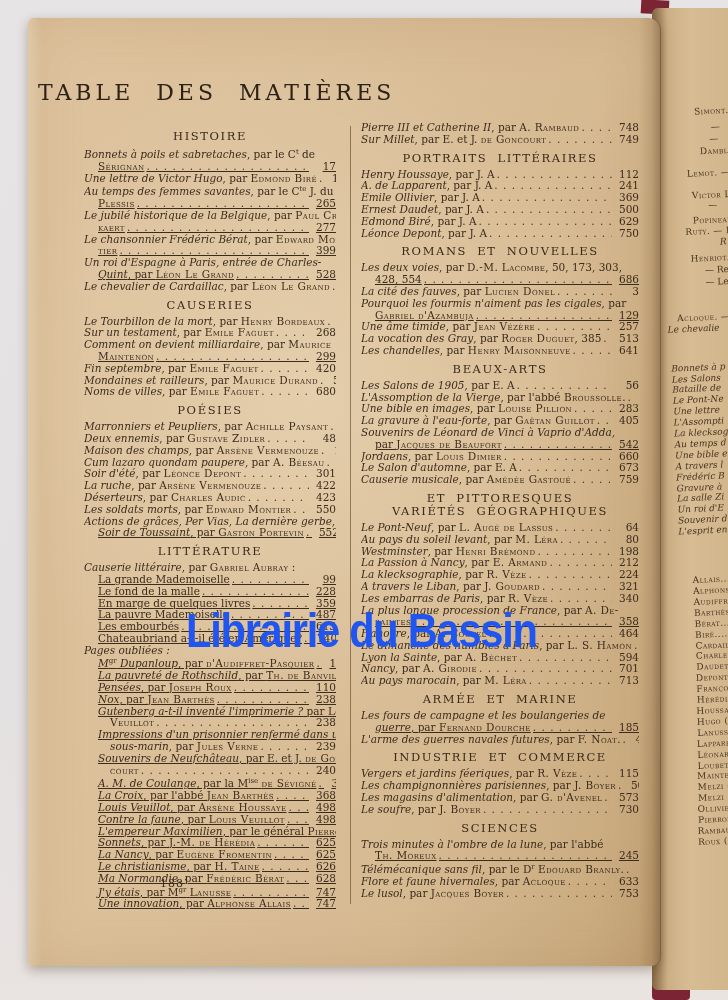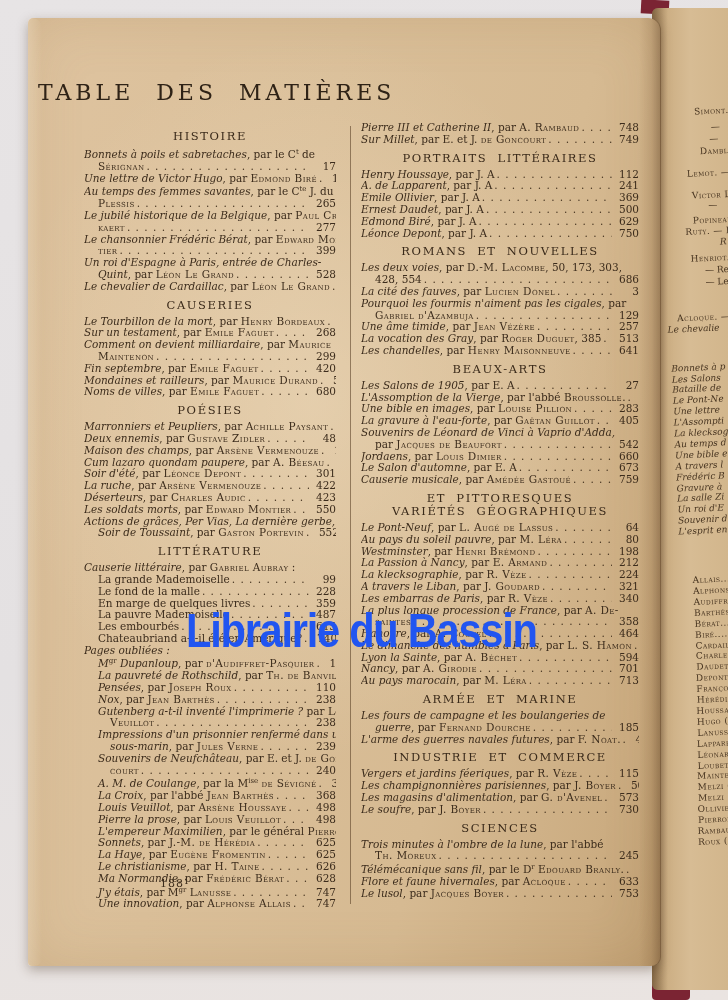--- a/index.html
+++ b/index.html
@@ -37,21 +37,21 @@
     text-align:left;font-size:22px;color:#2e2216;letter-spacing:4px;word-spacing:11px;}
 
   .col-divider{position:absolute;left:322px;top:108px;height:778px;width:0;border-left:1px solid rgba(80,55,30,.55);}
 
   .col{position:absolute;top:106px;color:#3c2c1c;}
   .col-left{left:56px;width:252px;}
   .col-right{left:333px;top:104px;width:278px;}
 
   .heading{text-align:center;font-size:11.5px;letter-spacing:1.6px;word-spacing:5px;margin:6px 0 4px;line-height:13px;color:#3a2a1a;}
   .line{display:flex;align-items:baseline;font-size:10.5px;line-height:11.8px;white-space:pre;overflow:hidden;}
-  .ind1{padding-left:14px;}
+  .ind1{padding-left:14px;text-decoration:underline;}
   .ind2{padding-left:26px;}
   .segs{flex:0 0 auto;}
   .sg-i{font-style:italic;}
   .sg-c{font-variant:small-caps;letter-spacing:.4px;}
   .sg-s{font-size:7px;vertical-align:4px;}
   .lead{flex:1 1 auto;overflow:hidden;margin:0 3px 0 2px;min-width:6px;color:#4a3824;}
   .lead::after{content:". . . . . . . . . . . . . . . . . . . . . . . . . . . . . . . . . . . . . . . . . . . . . .";letter-spacing:1px;}
   .num{flex:0 0 auto;min-width:24px;text-align:right;}
 
   .signature{position:absolute;left:92px;top:858px;font-size:11px;color:#3c2c1c;letter-spacing:1px;margin-left:40px;}
@@ -189,24 +189,24 @@
         <div class="line ind1"><span class="segs"><span class="sg-i">Nox</span><span class="sg-r">, par </span><span class="sg-c">Jean Barthès</span></span><span class="lead"></span><span class="num">238</span></div>
         <div class="line ind1"><span class="segs"><span class="sg-i">Gutenberg a-t-il inventé l'imprimerie ?</span><span class="sg-r"> par </span><span class="sg-c">Louis</span></span></div>
         <div class="line ind2"><span class="segs"><span class="sg-c">Veuillot</span></span><span class="lead"></span><span class="num">238</span></div>
         <div class="line ind1"><span class="segs"><span class="sg-i">Impressions d'un prisonnier renfermé dans un</span></span></div>
         <div class="line ind2"><span class="segs"><span class="sg-i">sous-marin</span><span class="sg-r">, par </span><span class="sg-c">Jules Verne</span></span><span class="lead"></span><span class="num">239</span></div>
         <div class="line ind1"><span class="segs"><span class="sg-i">Souvenirs de Neufchâteau</span><span class="sg-r">, par E. et J. </span><span class="sg-c">de Gon-</span></span></div>
         <div class="line ind2"><span class="segs"><span class="sg-c">court</span></span><span class="lead"></span><span class="num">240</span></div>
         <div class="line ind1"><span class="segs"><span class="sg-i">A. M. de Coulange</span><span class="sg-r">, par la M</span><span class="sg-s">ise</span><span class="sg-r"> </span><span class="sg-c">de Sévigné</span></span><span class="lead"></span><span class="num">368</span></div>
         <div class="line ind1"><span class="segs"><span class="sg-i">La Croix</span><span class="sg-r">, par l'abbé </span><span class="sg-c">Jean Barthès</span></span><span class="lead"></span><span class="num">368</span></div>
         <div class="line ind1"><span class="segs"><span class="sg-i">Louis Veuillot</span><span class="sg-r">, par </span><span class="sg-c">Arsène Houssaye</span></span><span class="lead"></span><span class="num">498</span></div>
-        <div class="line ind1"><span class="segs"><span class="sg-i">Pierre la prose</span><span class="sg-r">, par </span><span class="sg-c">Louis Veuillot</span></span><span class="lead"></span><span class="num">498</span></div>
+        <div class="line ind1"><span class="segs"><span class="sg-i">Contre la faune</span><span class="sg-r">, par </span><span class="sg-c">Louis Veuillot</span></span><span class="lead"></span><span class="num">498</span></div>
         <div class="line ind1"><span class="segs"><span class="sg-i">L'empereur Maximilien</span><span class="sg-r">, par le général </span><span class="sg-c">Pierron</span></span></div>
         <div class="line ind1"><span class="segs"><span class="sg-i">Sonnets</span><span class="sg-r">, par </span><span class="sg-c">J.-M. de Hérédia</span></span><span class="lead"></span><span class="num">625</span></div>
-        <div class="line ind1"><span class="segs"><span class="sg-i">La Haye</span><span class="sg-r">, par </span><span class="sg-c">Eugène Fromentin</span></span><span class="lead"></span><span class="num">625</span></div>
+        <div class="line ind1"><span class="segs"><span class="sg-i">La Nancy</span><span class="sg-r">, par </span><span class="sg-c">Eugène Fromentin</span></span><span class="lead"></span><span class="num">625</span></div>
         <div class="line ind1"><span class="segs"><span class="sg-i">Le christianisme</span><span class="sg-r">, par </span><span class="sg-c">H. Taine</span></span><span class="lead"></span><span class="num">626</span></div>
         <div class="line ind1"><span class="segs"><span class="sg-i">Ma Normandie</span><span class="sg-r">, par </span><span class="sg-c">Frédéric Bérat</span></span><span class="lead"></span><span class="num">628</span></div>
         <div class="line ind1"><span class="segs"><span class="sg-i">J'y étais</span><span class="sg-r">, par M</span><span class="sg-s">gr</span><span class="sg-r"> </span><span class="sg-c">Lanusse</span></span><span class="lead"></span><span class="num">747</span></div>
         <div class="line ind1"><span class="segs"><span class="sg-i">Une innovation</span><span class="sg-r">, par </span><span class="sg-c">Alphonse Allais</span></span><span class="lead"></span><span class="num">747</span></div>
       </div>
     <div class="col col-right">
         <div class="line"><span class="segs"><span class="sg-i">Pierre III et Catherine II</span><span class="sg-r">, par </span><span class="sg-c">A. Rambaud</span></span><span class="lead"></span><span class="num">748</span></div>
         <div class="line"><span class="segs"><span class="sg-i">Sur Millet</span><span class="sg-r">, par E. et J. </span><span class="sg-c">de Goncourt</span></span><span class="lead"></span><span class="num">749</span></div>
         <div class="heading">
           <div>PORTRAITS LITTÉRAIRES</div>
@@ -224,35 +224,35 @@
         <div class="line ind1"><span class="segs"><span class="sg-r">428, 554</span></span><span class="lead"></span><span class="num">686</span></div>
         <div class="line"><span class="segs"><span class="sg-i">La cité des fauves</span><span class="sg-r">, par </span><span class="sg-c">Lucien Donel</span></span><span class="lead"></span><span class="num">3</span></div>
         <div class="line"><span class="segs"><span class="sg-i">Pourquoi les fourmis n'aiment pas les cigales</span><span class="sg-r">, par</span></span></div>
         <div class="line ind1"><span class="segs"><span class="sg-c">Gabriel d'Azambuja</span></span><span class="lead"></span><span class="num">129</span></div>
         <div class="line"><span class="segs"><span class="sg-i">Une âme timide</span><span class="sg-r">, par </span><span class="sg-c">Jean Vézère</span></span><span class="lead"></span><span class="num">257</span></div>
         <div class="line"><span class="segs"><span class="sg-i">La vocation des Gray</span><span class="sg-r">, par </span><span class="sg-c">Roger Duguet</span><span class="sg-r">, 385</span></span><span class="lead"></span><span class="num">513</span></div>
         <div class="line"><span class="segs"><span class="sg-i">Les chandelles</span><span class="sg-r">, par </span><span class="sg-c">Henry Maisonneuve</span></span><span class="lead"></span><span class="num">641</span></div>
         <div class="heading">
           <div>BEAUX-ARTS</div>
         </div>
-        <div class="line"><span class="segs"><span class="sg-i">Les Salons de 1905</span><span class="sg-r">, par E. A</span></span><span class="lead"></span><span class="num">27</span></div>
+        <div class="line"><span class="segs"><span class="sg-i">Les Salons de 1905</span><span class="sg-r">, par E. A</span></span><span class="lead"></span><span class="num">56</span></div>
         <div class="line"><span class="segs"><span class="sg-i">L'Assomption de la Vierge</span><span class="sg-r">, par l'abbé </span><span class="sg-c">Broussolle</span><span class="sg-r">.</span></span><span class="lead"></span><span class="num">144</span></div>
         <div class="line"><span class="segs"><span class="sg-i">Une bible en images</span><span class="sg-r">, par </span><span class="sg-c">Louise Pillion</span></span><span class="lead"></span><span class="num">283</span></div>
         <div class="line"><span class="segs"><span class="sg-i">La gravure à l'eau-forte</span><span class="sg-r">, par </span><span class="sg-c">Gaëtan Guillot</span></span><span class="lead"></span><span class="num">405</span></div>
         <div class="line"><span class="segs"><span class="sg-i">Souvenirs de Léonard de Vinci à Vaprio d'Adda,</span></span></div>
         <div class="line ind1"><span class="segs"><span class="sg-r">par </span><span class="sg-c">Jacques de Beaufort</span></span><span class="lead"></span><span class="num">542</span></div>
         <div class="line"><span class="segs"><span class="sg-i">Jordaens</span><span class="sg-r">, par </span><span class="sg-c">Louis Dimier</span></span><span class="lead"></span><span class="num">660</span></div>
         <div class="line"><span class="segs"><span class="sg-i">Le Salon d'automne</span><span class="sg-r">, par E. A</span></span><span class="lead"></span><span class="num">673</span></div>
         <div class="line"><span class="segs"><span class="sg-i">Causerie musicale</span><span class="sg-r">, par </span><span class="sg-c">Amédée Gastoué</span></span><span class="lead"></span><span class="num">759</span></div>
         <div class="heading">
           <div>ET PITTORESQUES</div>
           <div>VARIÉTÉS GÉOGRAPHIQUES</div>
         </div>
         <div class="line"><span class="segs"><span class="sg-i">Le Pont-Neuf</span><span class="sg-r">, par </span><span class="sg-c">L. Augé de Lassus</span></span><span class="lead"></span><span class="num">64</span></div>
-        <div class="line"><span class="segs"><span class="sg-i">Au pays du soleil pauvre</span><span class="sg-r">, par </span><span class="sg-c">M. Léra</span></span><span class="lead"></span><span class="num">80</span></div>
+        <div class="line"><span class="segs"><span class="sg-i">Au pays du soleil levant</span><span class="sg-r">, par </span><span class="sg-c">M. Léra</span></span><span class="lead"></span><span class="num">80</span></div>
         <div class="line"><span class="segs"><span class="sg-i">Westminster</span><span class="sg-r">, par </span><span class="sg-c">Henri Brémond</span></span><span class="lead"></span><span class="num">198</span></div>
         <div class="line"><span class="segs"><span class="sg-i">La Passion à Nancy</span><span class="sg-r">, par </span><span class="sg-c">E. Armand</span></span><span class="lead"></span><span class="num">212</span></div>
         <div class="line"><span class="segs"><span class="sg-i">La klecksographie</span><span class="sg-r">, par </span><span class="sg-c">R. Vèze</span></span><span class="lead"></span><span class="num">224</span></div>
         <div class="line"><span class="segs"><span class="sg-i">A travers le Liban</span><span class="sg-r">, par </span><span class="sg-c">J. Goudard</span></span><span class="lead"></span><span class="num">321</span></div>
         <div class="line"><span class="segs"><span class="sg-i">Les embarras de Paris</span><span class="sg-r">, par </span><span class="sg-c">R. Vèze</span></span><span class="lead"></span><span class="num">340</span></div>
         <div class="line"><span class="segs"><span class="sg-i">La plus longue procession de France</span><span class="sg-r">, par </span><span class="sg-c">A. De-</span></span></div>
         <div class="line ind1"><span class="segs"><span class="sg-c">saintes</span></span><span class="lead"></span><span class="num">358</span></div>
         <div class="line"><span class="segs"><span class="sg-i">Hanovre</span><span class="sg-r">, par </span><span class="sg-c">A. Coutel</span></span><span class="lead"></span><span class="num">464</span></div>
         <div class="line"><span class="segs"><span class="sg-i">Le dimanche des humbles à Paris</span><span class="sg-r">, par </span><span class="sg-c">L. S. Hamon</span></span><span class="lead"></span></div>
         <div class="line"><span class="segs"><span class="sg-i">Lyon la Sainte</span><span class="sg-r">, par </span><span class="sg-c">A. Béchet</span></span><span class="lead"></span><span class="num">594</span></div>

